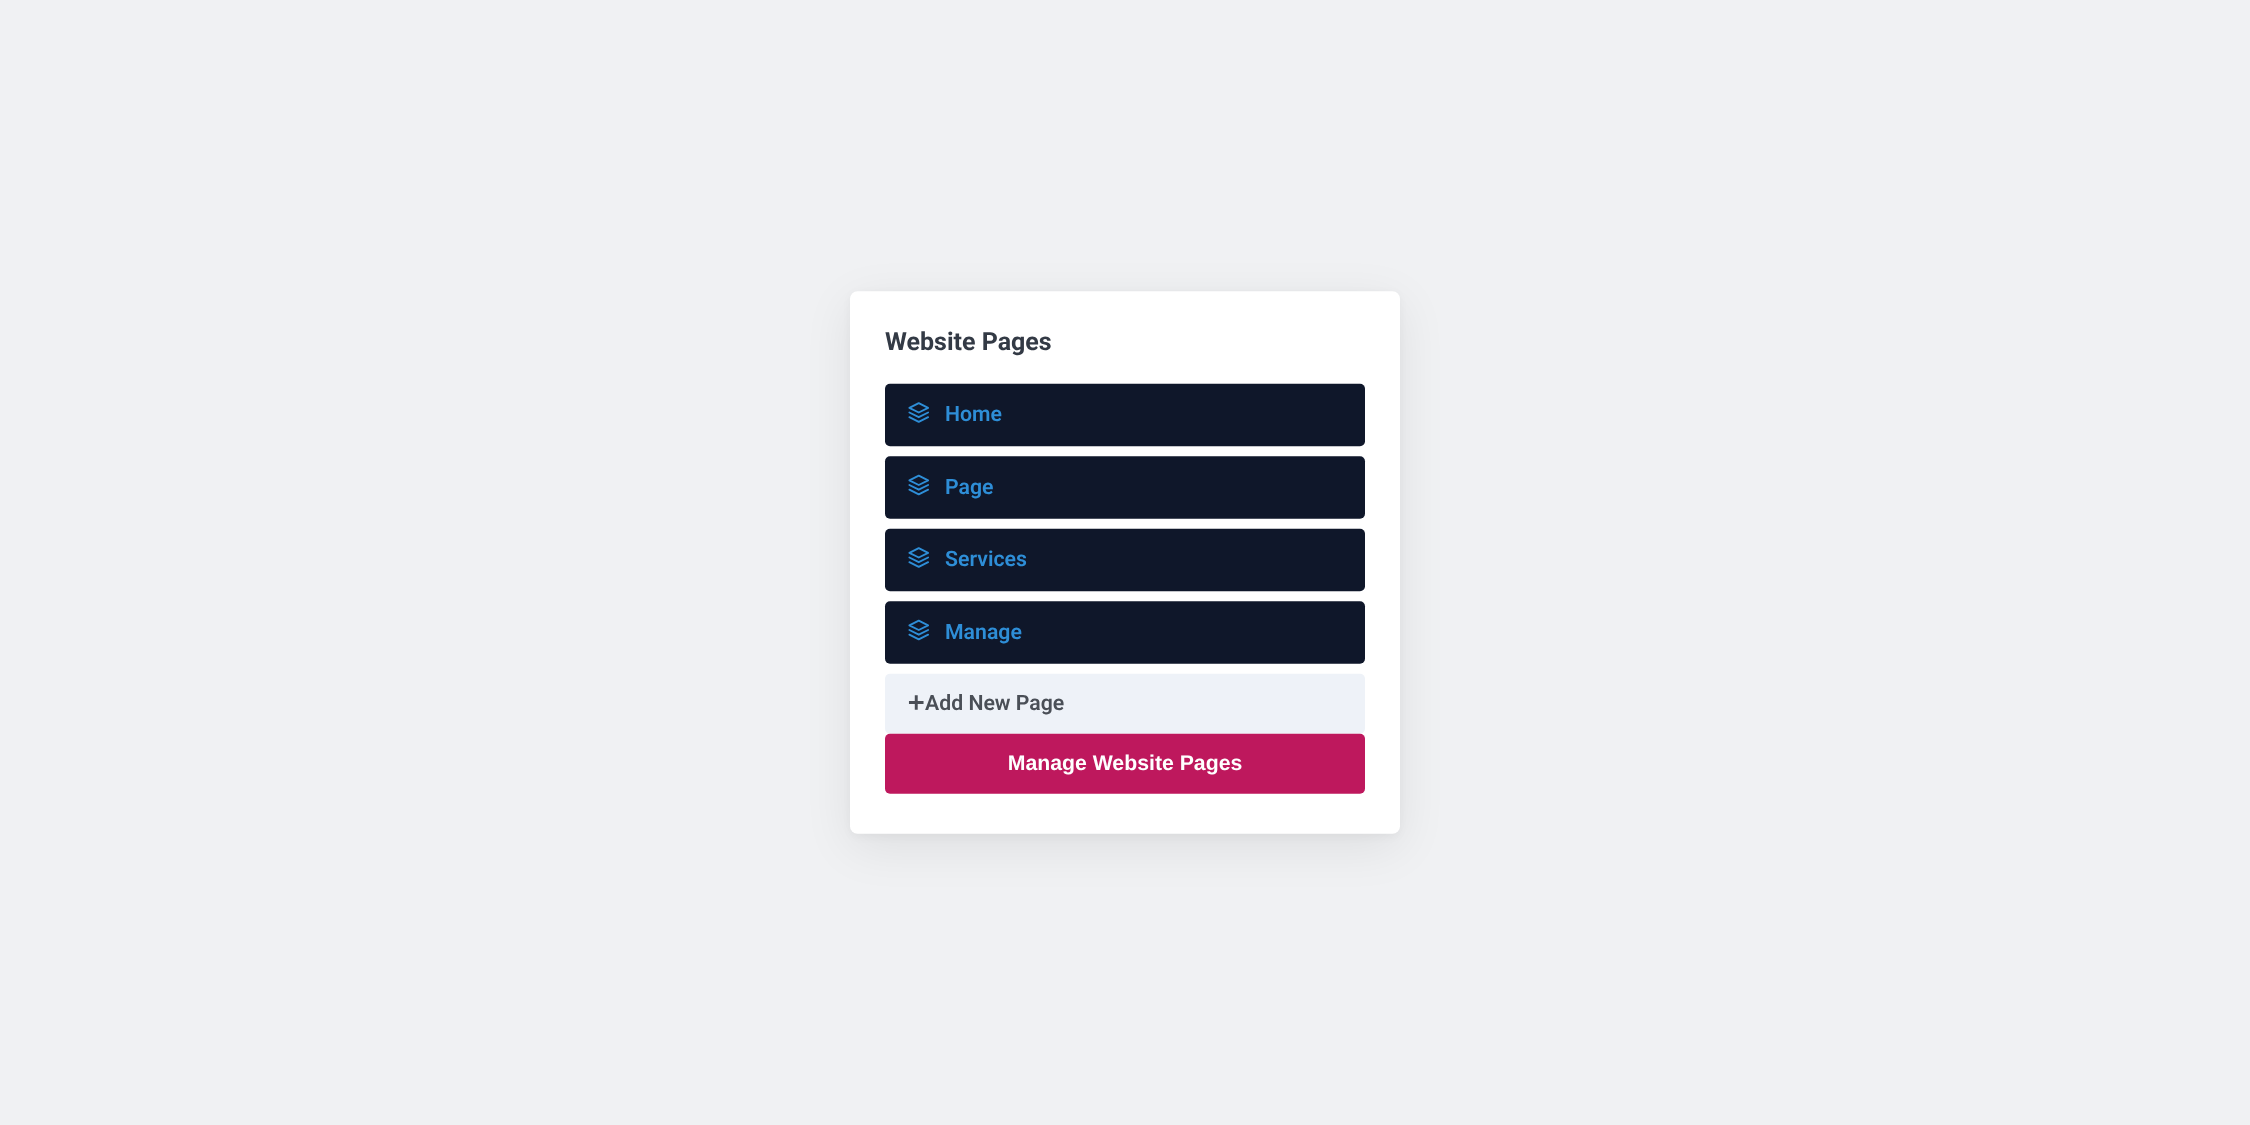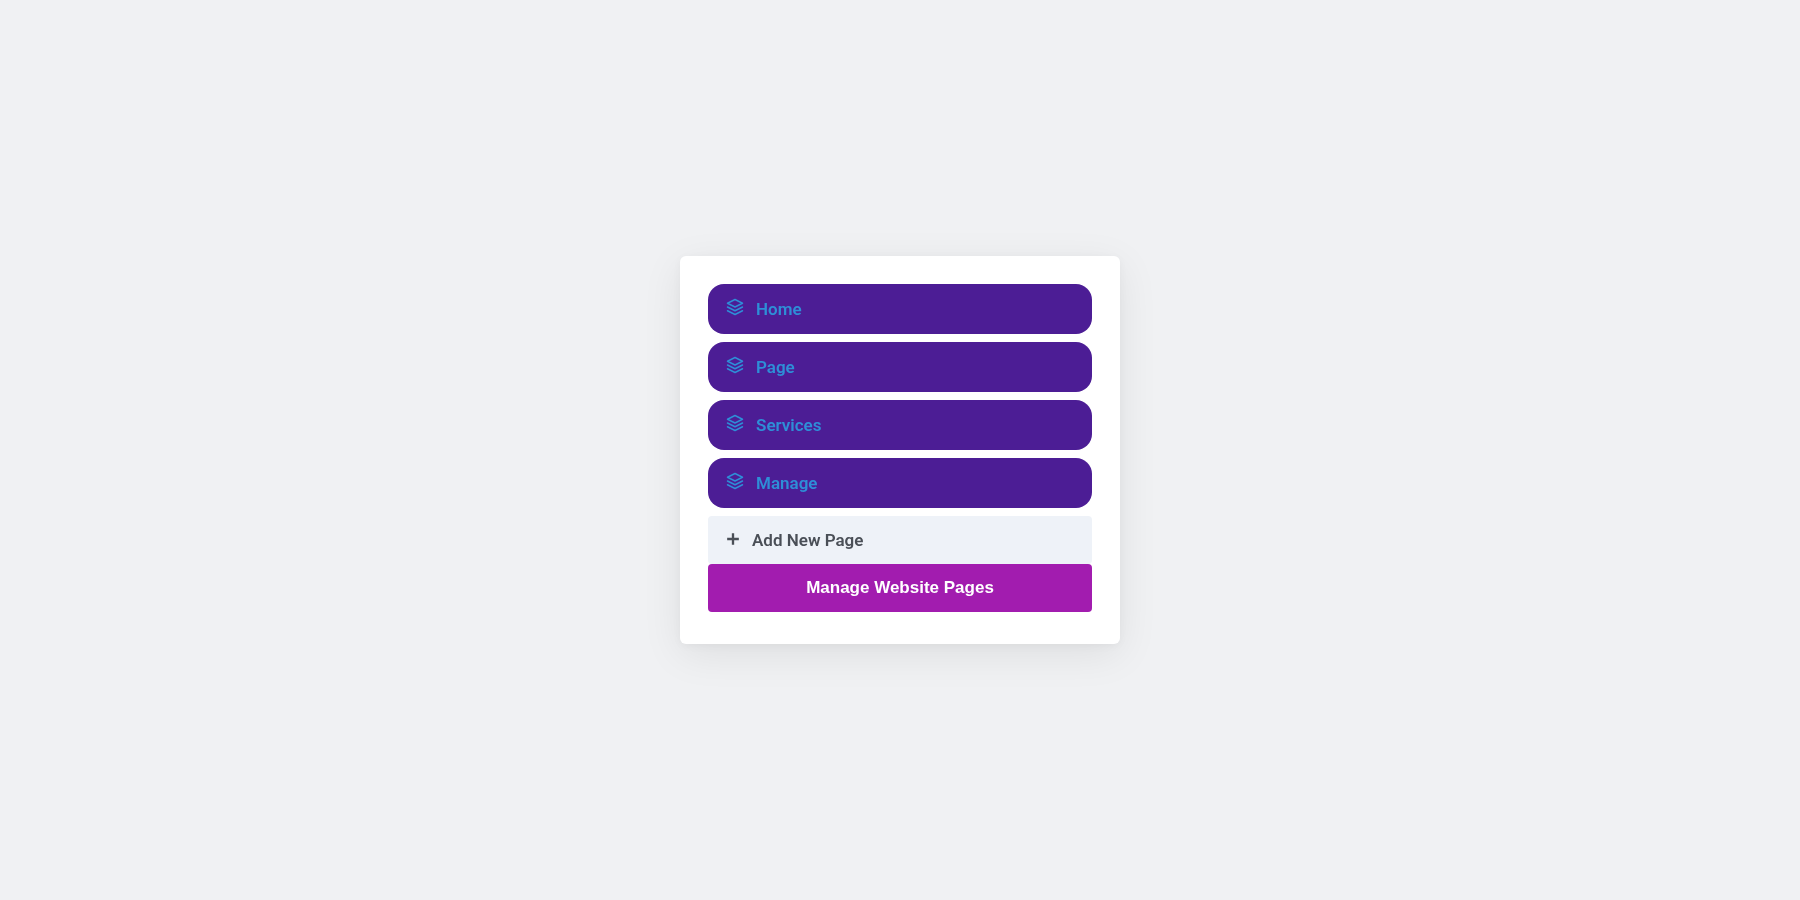--- a/index.html
+++ b/index.html
@@ -29,22 +29,22 @@
       color: #333a45;
       margin-bottom: 22px;
     }
     .page-list {
       list-style: none;
       display: flex;
       flex-direction: column;
       gap: 8px;
     }
     .page-item {
-      background: #4c1d95;
-      border-radius: 16px;
+      background: #0f172a;
+      border-radius: 4px;
       padding: 14px 18px;
       display: flex;
       align-items: center;
       gap: 12px;
       cursor: pointer;
     }
     .page-item-label {
       font-size: 17px;
       font-weight: 600;
       color: #2e8ed7;
@@ -53,50 +53,50 @@
       width: 18px;
       height: 18px;
       flex-shrink: 0;
     }
     .add-item {
       background: #eef2f8;
       border-radius: 4px;
       padding: 14px 18px;
       display: flex;
       align-items: center;
-      gap: 12px;
       cursor: pointer;
       text-align: center;
     }
     .add-item-label {
       font-size: 17px;
       font-weight: 600;
       color: #4a4f57;
     }
     .plus-icon {
       width: 14px;
       height: 14px;
       flex-shrink: 0;
     }
     .primary-button {
       width: 100%;
-      background: #a21caf;
+      background: #be185d;
       color: #ffffff;
       border: none;
       border-radius: 4px;
       padding: 14px 0;
       font-size: 17px;
       font-weight: 700;
       cursor: pointer;
     }
   </style>
 </head>
 <body>
 
 <div class="card">
+  <h2 class="card-title">Website Pages</h2>
 
   <ul class="page-list">
     <li class="page-item">
       <span>
         <svg class="layers-icon" viewBox="0 0 24 24" fill="none" stroke="#2e8ed7" stroke-width="2" stroke-linecap="round" stroke-linejoin="round">
           <polygon points="12 2 2 7 12 12 22 7 12 2"></polygon>
           <polyline points="2 17 12 22 22 17"></polyline>
           <polyline points="2 12 12 17 22 12"></polyline>
         </svg>
       </span>

